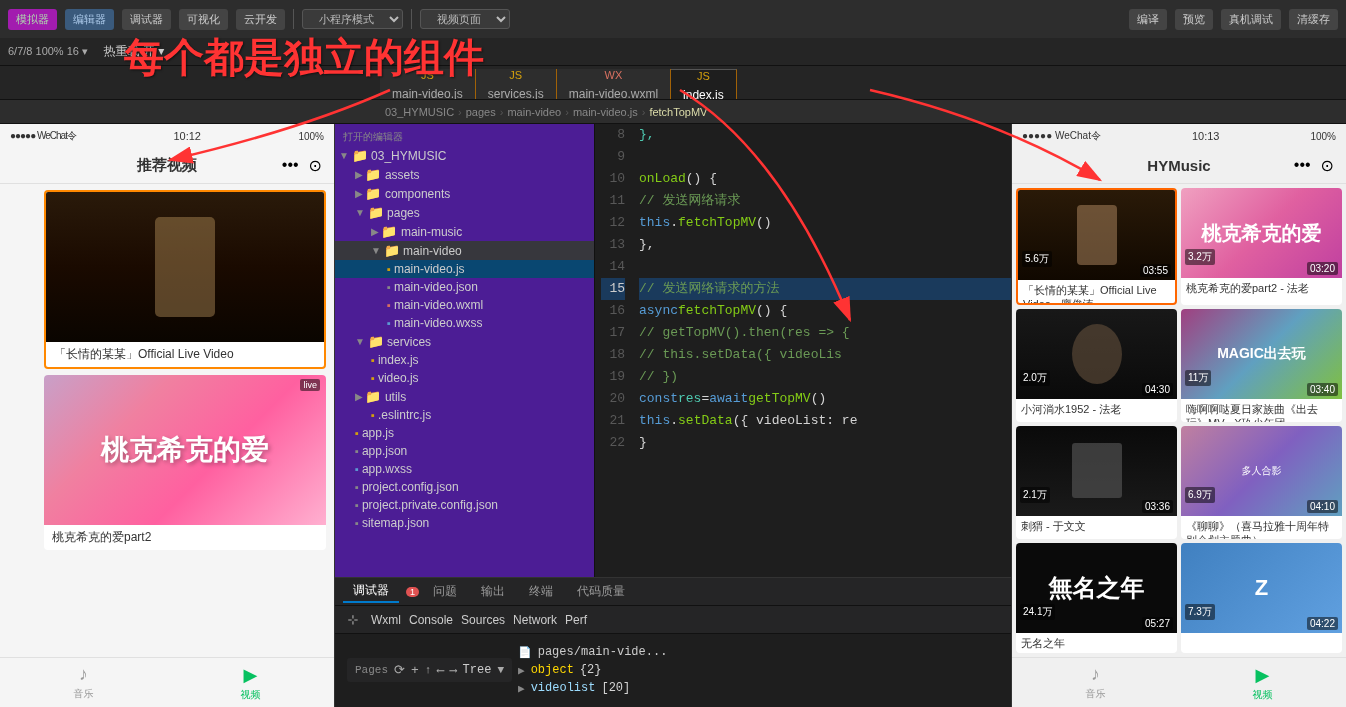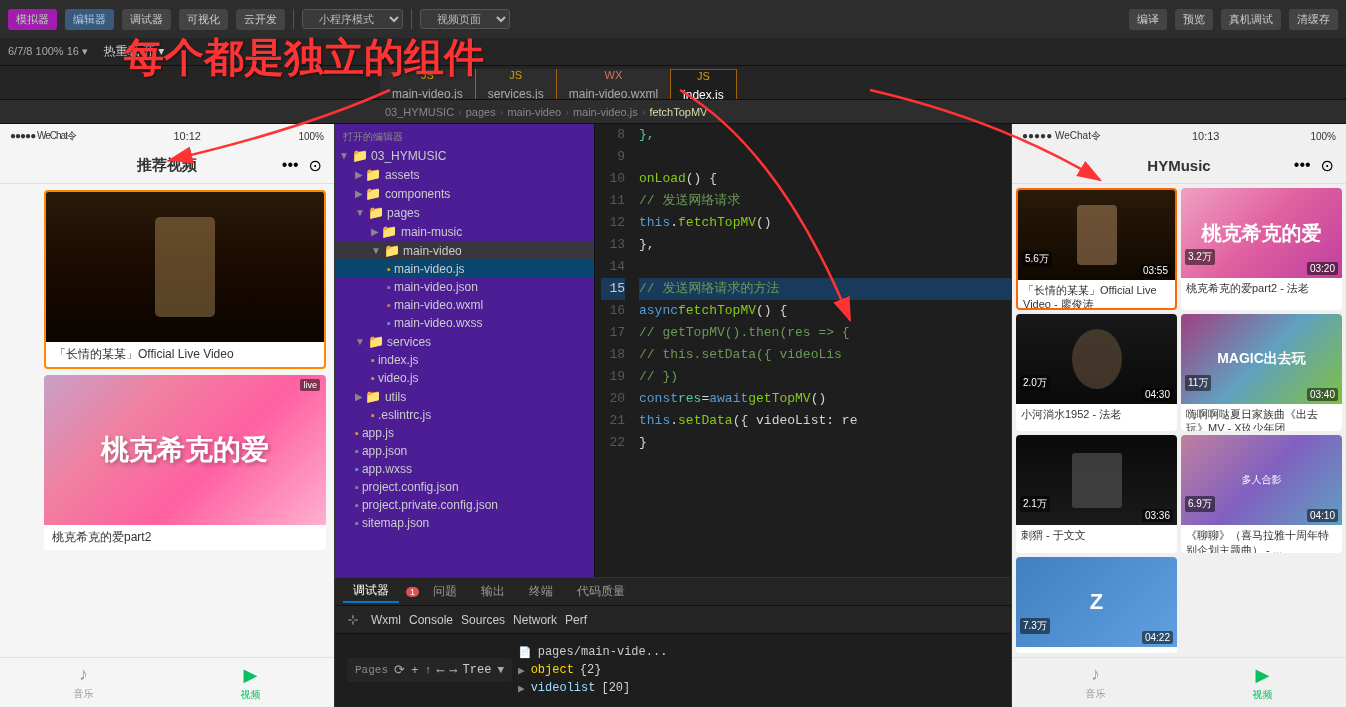--- a/index.html
+++ b/index.html
@@ -982,20 +982,30 @@
         <div class="vthumb">
           <div style="background:linear-gradient(135deg,#c080a0 0%,#8060c0 50%,#60a0c0 100%);width:100%;height:100%;display:flex;align-items:center;justify-content:center;">
             <span style="color:#fff;font-size:10px;text-align:center;">多人合影</span>
           </div>
           <span class="vcount">6.9万</span>
           <span class="vduration">04:10</span>
         </div>
         <div class="vinfo">《聊聊》（喜马拉雅十周年特别企划主题曲） - ...</div>
       </div>
 
+      <div class="vcard">
+        <div class="vthumb">
+          <div class="vthumb-black">
+            <span class="vthumb-kanji">無名之年</span>
+          </div>
+          <span class="vcount">24.1万</span>
+          <span class="vduration">05:27</span>
+        </div>
+        <div class="vinfo">无名之年</div>
+      </div>
 
       <div class="vcard">
         <div class="vthumb">
           <div style="background:linear-gradient(135deg,#4080c0 0%,#60a0e0 100%);width:100%;height:100%;display:flex;align-items:center;justify-content:center;">
             <span style="color:#fff;font-size:22px;font-weight:bold;">Z</span>
           </div>
           <span class="vcount">7.3万</span>
           <span class="vduration">04:22</span>
         </div>
         <div class="vinfo"></div>

